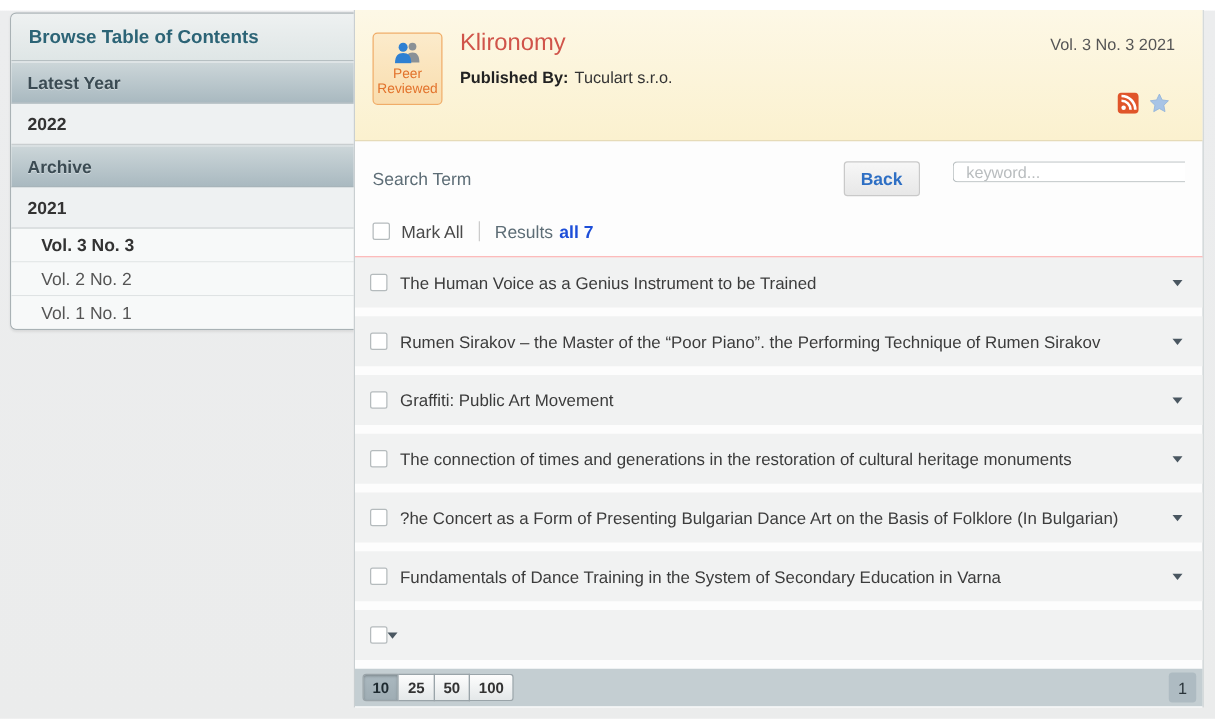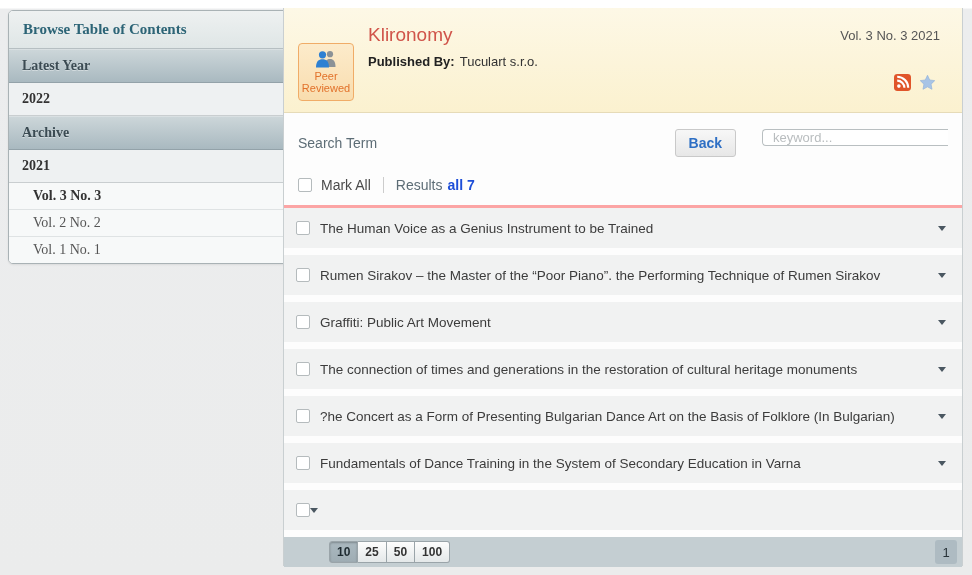--- a/index.html
+++ b/index.html
@@ -8,21 +8,21 @@
     font-family: "Liberation Sans", "DejaVu Sans", sans-serif;
     background: linear-gradient(#ffffff 0px, #ffffff 8px, #ecedee 9px, #ebecec 100%);
     position: relative;
     overflow: hidden;
   }
 
   
   .sidebar {
     position:absolute; left:8px; top:10px; width:292px;
     background:#fbfcfc; border:1px solid #a9b2b5; border-radius:5px;
-    overflow:hidden; box-shadow:0 1px 2px rgba(0,0,0,.08);font-family:Liberation Serif, serif;
+    overflow:hidden; box-shadow:0 1px 2px rgba(0,0,0,.08);
   }
   .sidebar-header {
     background:linear-gradient(#eef1f1,#dfe6e6);
     color:#2c6476; font-weight:bold; font-size:15px;
     padding:10px 14px; border-bottom:1px solid #b6bfc2;
   }
   .side-item { cursor:pointer; }
   .side-section {
     background:linear-gradient(#ccd6d9,#a9b9c0);
     color:#3b4b53; font-weight:bold; font-size:14px;
@@ -51,21 +51,21 @@
   .journal-header {
     background:linear-gradient(#fdf8e6,#fbf1cf);
     border-bottom:1px solid #e6dbb8;
     height:105px; position:relative; flex:0 0 auto;
   }
   .pr-badge {
     position:absolute; left:14px; top:18px; width:56px; height:58px;
     background:linear-gradient(#fcebcb,#f9ddae);
     border:1px solid #f0ac67; border-radius:4px;
     display:flex; flex-direction:column; align-items:center; justify-content:center;
-    color:#e2722b; font-size:11px; line-height:12px; text-align:center;margin-top:17px;
+    color:#e2722b; font-size:11px; line-height:12px; text-align:center;
   }
   .pr-badge svg { margin-bottom:2px; }
   .journal-title {
     position:absolute; left:84px; top:16px;
     color:#d0544a; font-size:19px; font-weight:normal;text-align:right;
   }
   .journal-publisher { position:absolute; left:84px; top:46px; font-size:13px; color:#333; }
   .journal-publisher b { color:#222; margin-right:5px; }
   .journal-issue { position:absolute; right:22px; top:20px; font-size:13px; color:#555; }
   .header-icons { position:absolute; right:26px; top:66px; display:flex; gap:8px; align-items:center; }
@@ -102,21 +102,21 @@
   .cbx {
     appearance:none; -webkit-appearance:none; width:14px; height:14px;
     border:1px solid #b5bbbd; border-radius:2px; background:#fff; cursor:pointer; flex:0 0 auto;
   }
   .markall-label { margin-left:9px; color:#4a4a4a; font-size:14px; }
   .v-divider { width:1px; height:16px; background:#ccc; margin:0 12px; }
   .results-label { color:#5d6d76; font-size:14px; }
   .results-count { color:#1d4ed8; font-size:14px; margin-left:5px;font-weight:bold; }
 
   
-  .article-list { flex:0 0 auto; border-top:3px solid #fca5a5; }
+  .article-list { flex:0 0 auto; border-top:1px solid #fca5a5; }
   .article-row {
     height:40px; background:#f1f2f2; margin-bottom:7px;
     display:flex; align-items:center; padding:0 12px; cursor:pointer;
   }
   .article-title { margin-left:10px; color:#3c3c3c; font-size:13.5px; flex:1 1 auto; padding-right:10px; }
   .row-caret {
     width:0; height:0; border-left:4.5px solid transparent; border-right:4.5px solid transparent;
     border-top:5.5px solid #4a5761; flex:0 0 auto; margin-right:4px; cursor:pointer;
   }
 
@@ -129,21 +129,20 @@
   .size-btn {
     min-width:28px; padding:3px 7px; font-size:12px; font-weight:bold; color:#333;
     background:linear-gradient(#fdfdfd,#e4e8e9); border:1px solid #9aa4a9; border-left:none;
     cursor:pointer; font-family:"Liberation Sans", sans-serif;
   }
   .size-btn:first-child { border-left:1px solid #9aa4a9; border-radius:3px 0 0 3px; }
   .size-btn:last-child { border-radius:0 3px 3px 0; }
   .size-btn.active {
     background:linear-gradient(#aab8bf,#9fadb4); color:#1e2a30;
     box-shadow:inset 0 1px 2px rgba(0,0,0,.25);
-    margin-left:39px;
   }
   .page-indicator {
     position:absolute; right:5px; top:3px; bottom:3px; width:22px;
     background:#aebbc2; border-radius:3px; color:#2a343a; font-size:13px;
     display:flex; align-items:center; justify-content:center; cursor:pointer;
   }
 </style>
 </head>
 <body>
 

